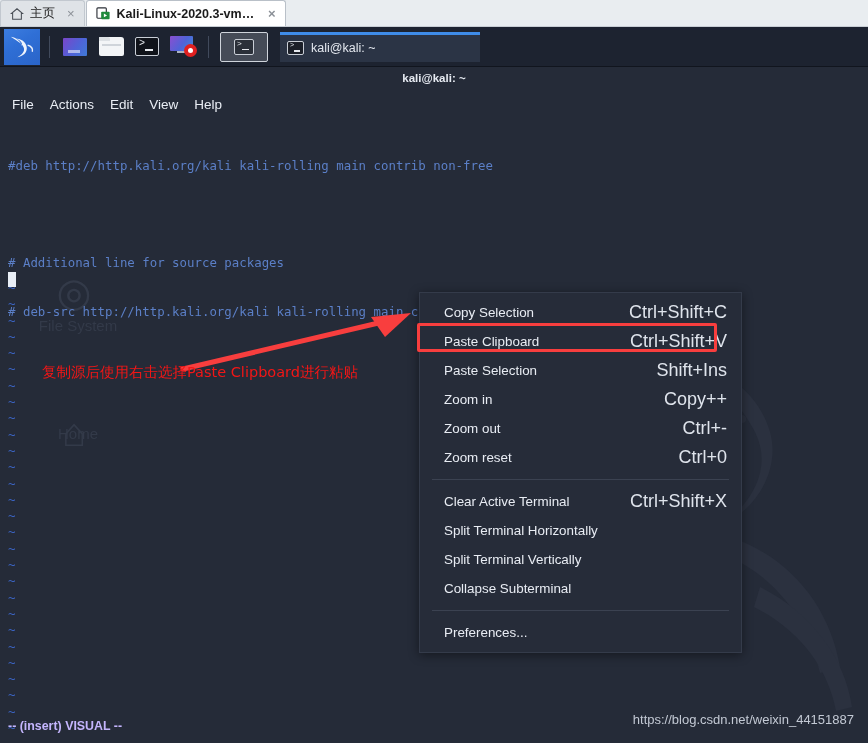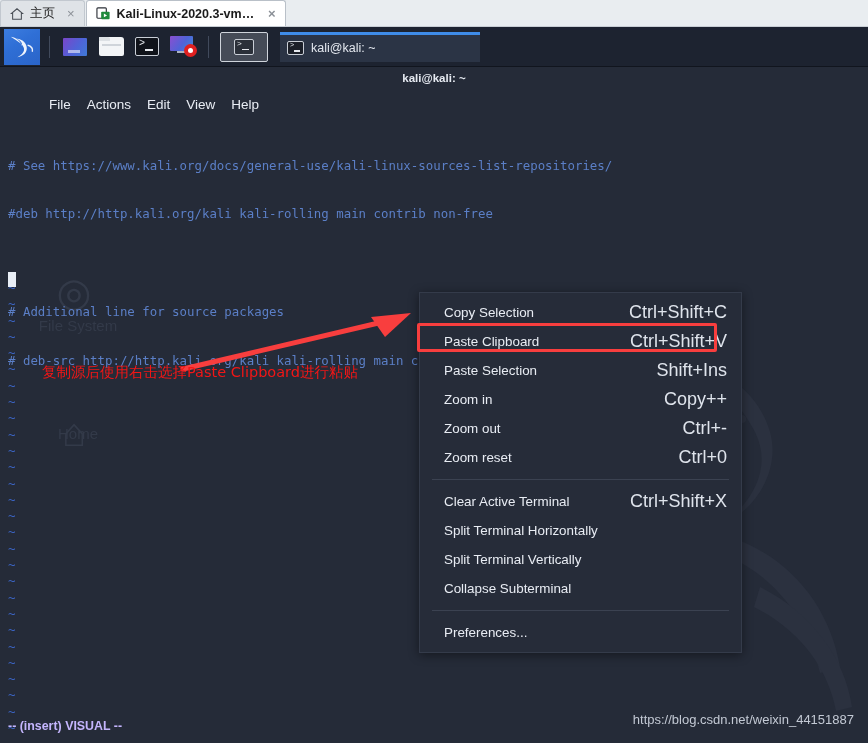--- a/index.html
+++ b/index.html
@@ -182,22 +182,22 @@
     color: #e6eaf1;
     font-size: 11.5px;
     font-weight: bold;
     padding-top: 5px;
     height: 22px;
     position: relative; z-index: 3;
   }
   .menubar {
     display: flex;
     gap: 0px;
-    padding: 6px 10px 7px 28px;
-    position: relative; z-index: 3; margin-left: 21px;
+    padding: 6px 10px 7px 12px;
+    position: relative; z-index: 3;
   }
   .menubar .mi {
     color: #e9edf4;
     font-size: 13.5px;
     padding: 2px 11px 2px 0;
     margin-right: 5px;
     white-space: nowrap;
   }
 
   .term-body {
@@ -398,21 +398,20 @@
 
   <div class="menubar">
     <span class="mi">File</span>
     <span class="mi">Actions</span>
     <span class="mi">Edit</span>
     <span class="mi">View</span>
     <span class="mi">Help</span>
   </div>
 
   <div class="term-body">
-    <div># See https://www.kali.org/docs/general-use/kali-linux-sources-list-repositories/</div>
     <div>#deb http://http.kali.org/kali kali-rolling main contrib non-free</div>
     <div>&nbsp;</div>
     <div># Additional line for source packages</div>
     <div># deb-src http://http.kali.org/kali kali-rolling main contrib non-free</div>
   </div>
 
   <div class="tilde-col" style="top:213px;">~
 ~
 ~
 ~

